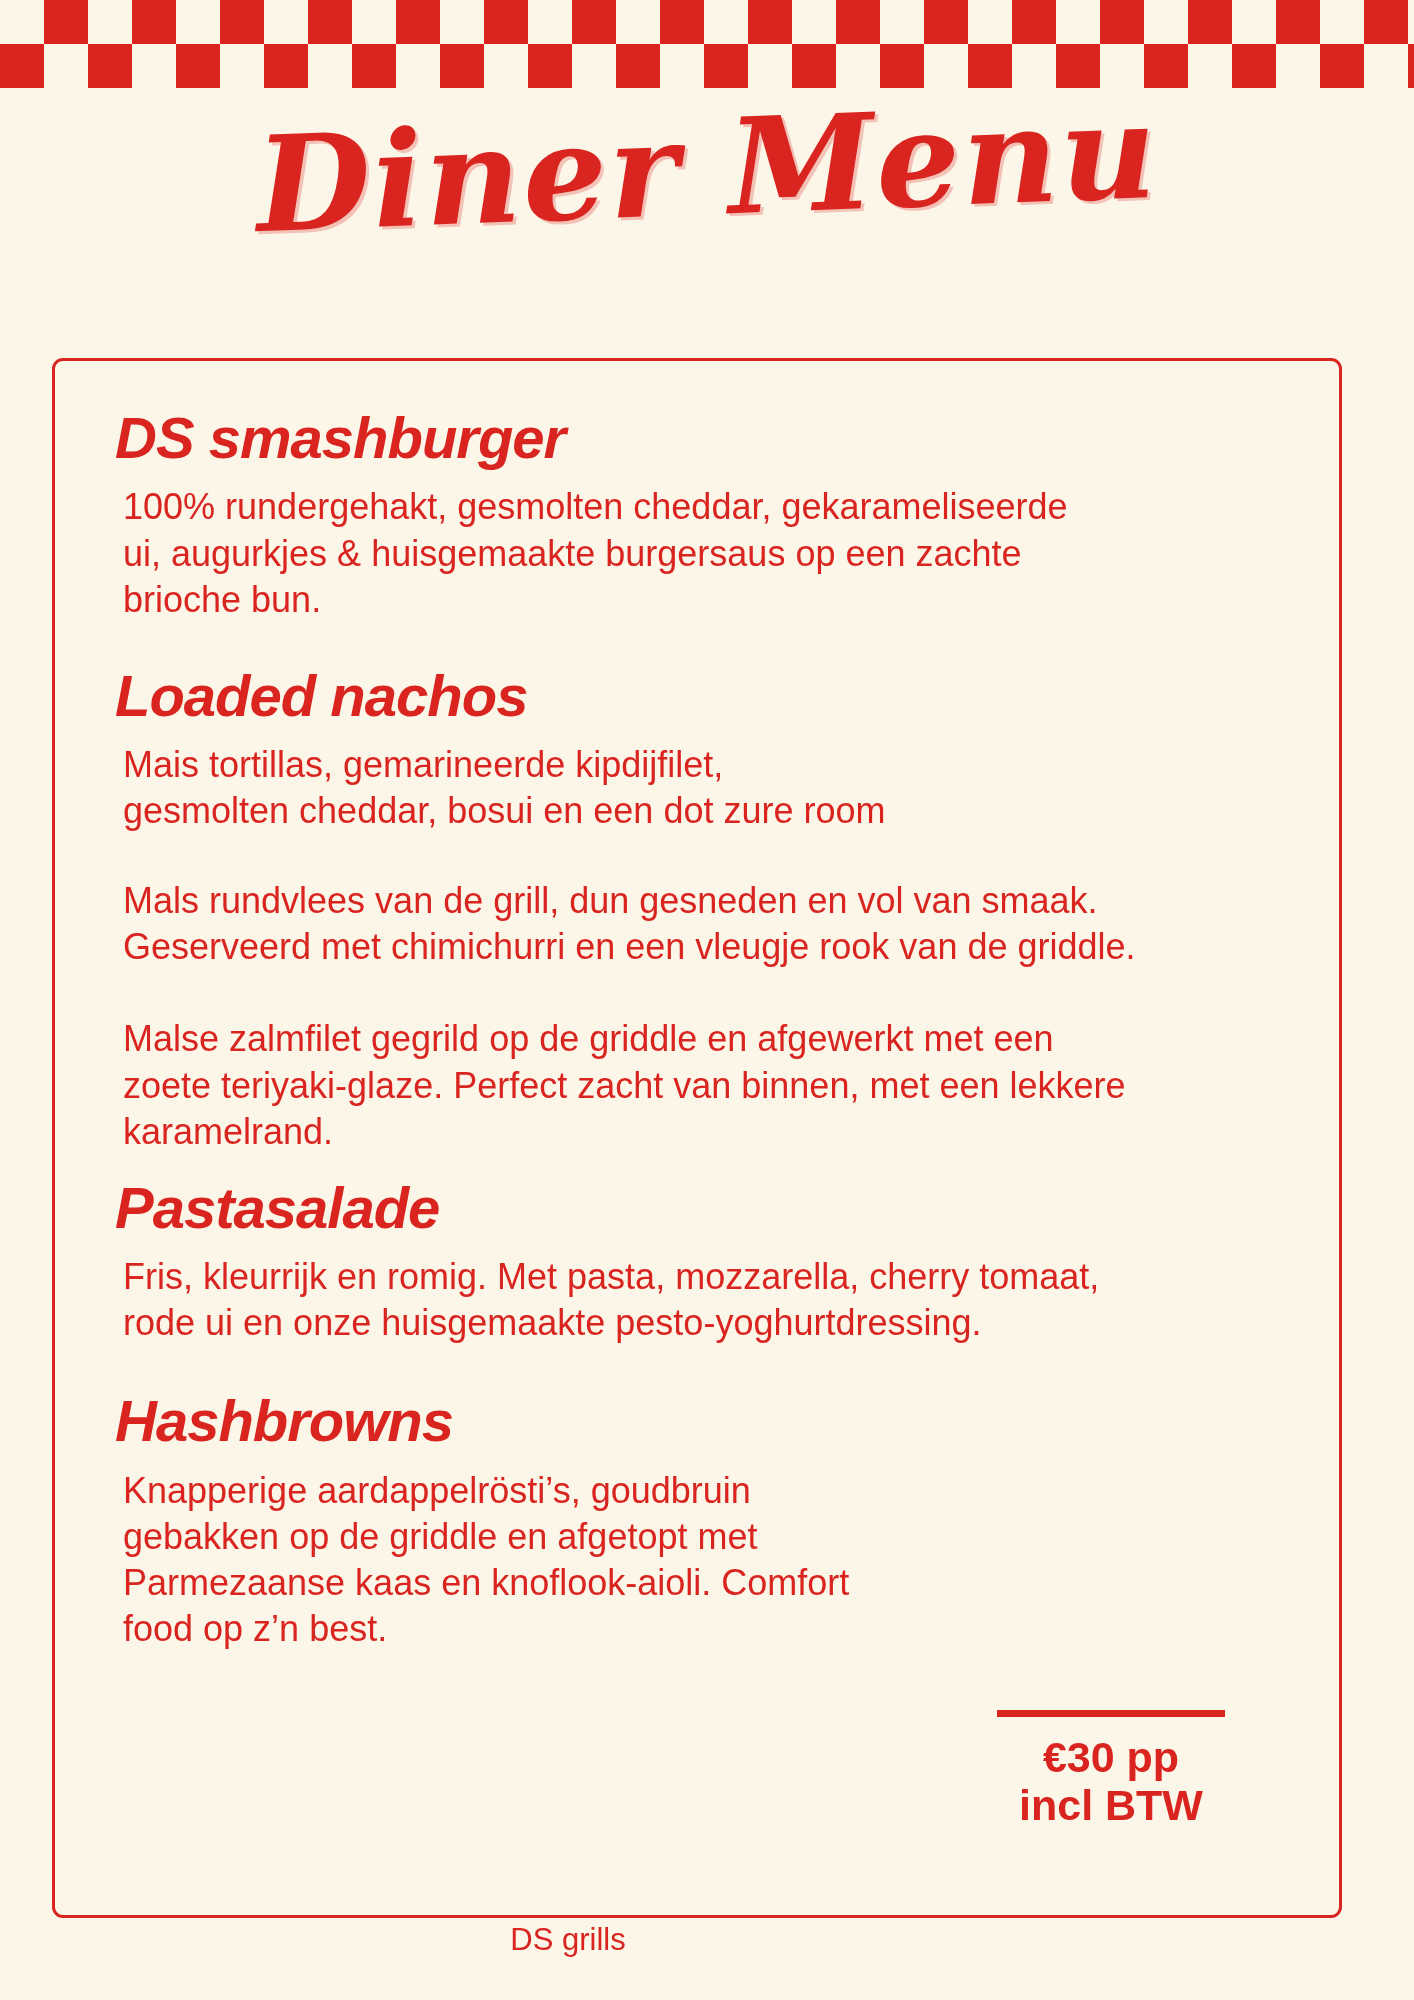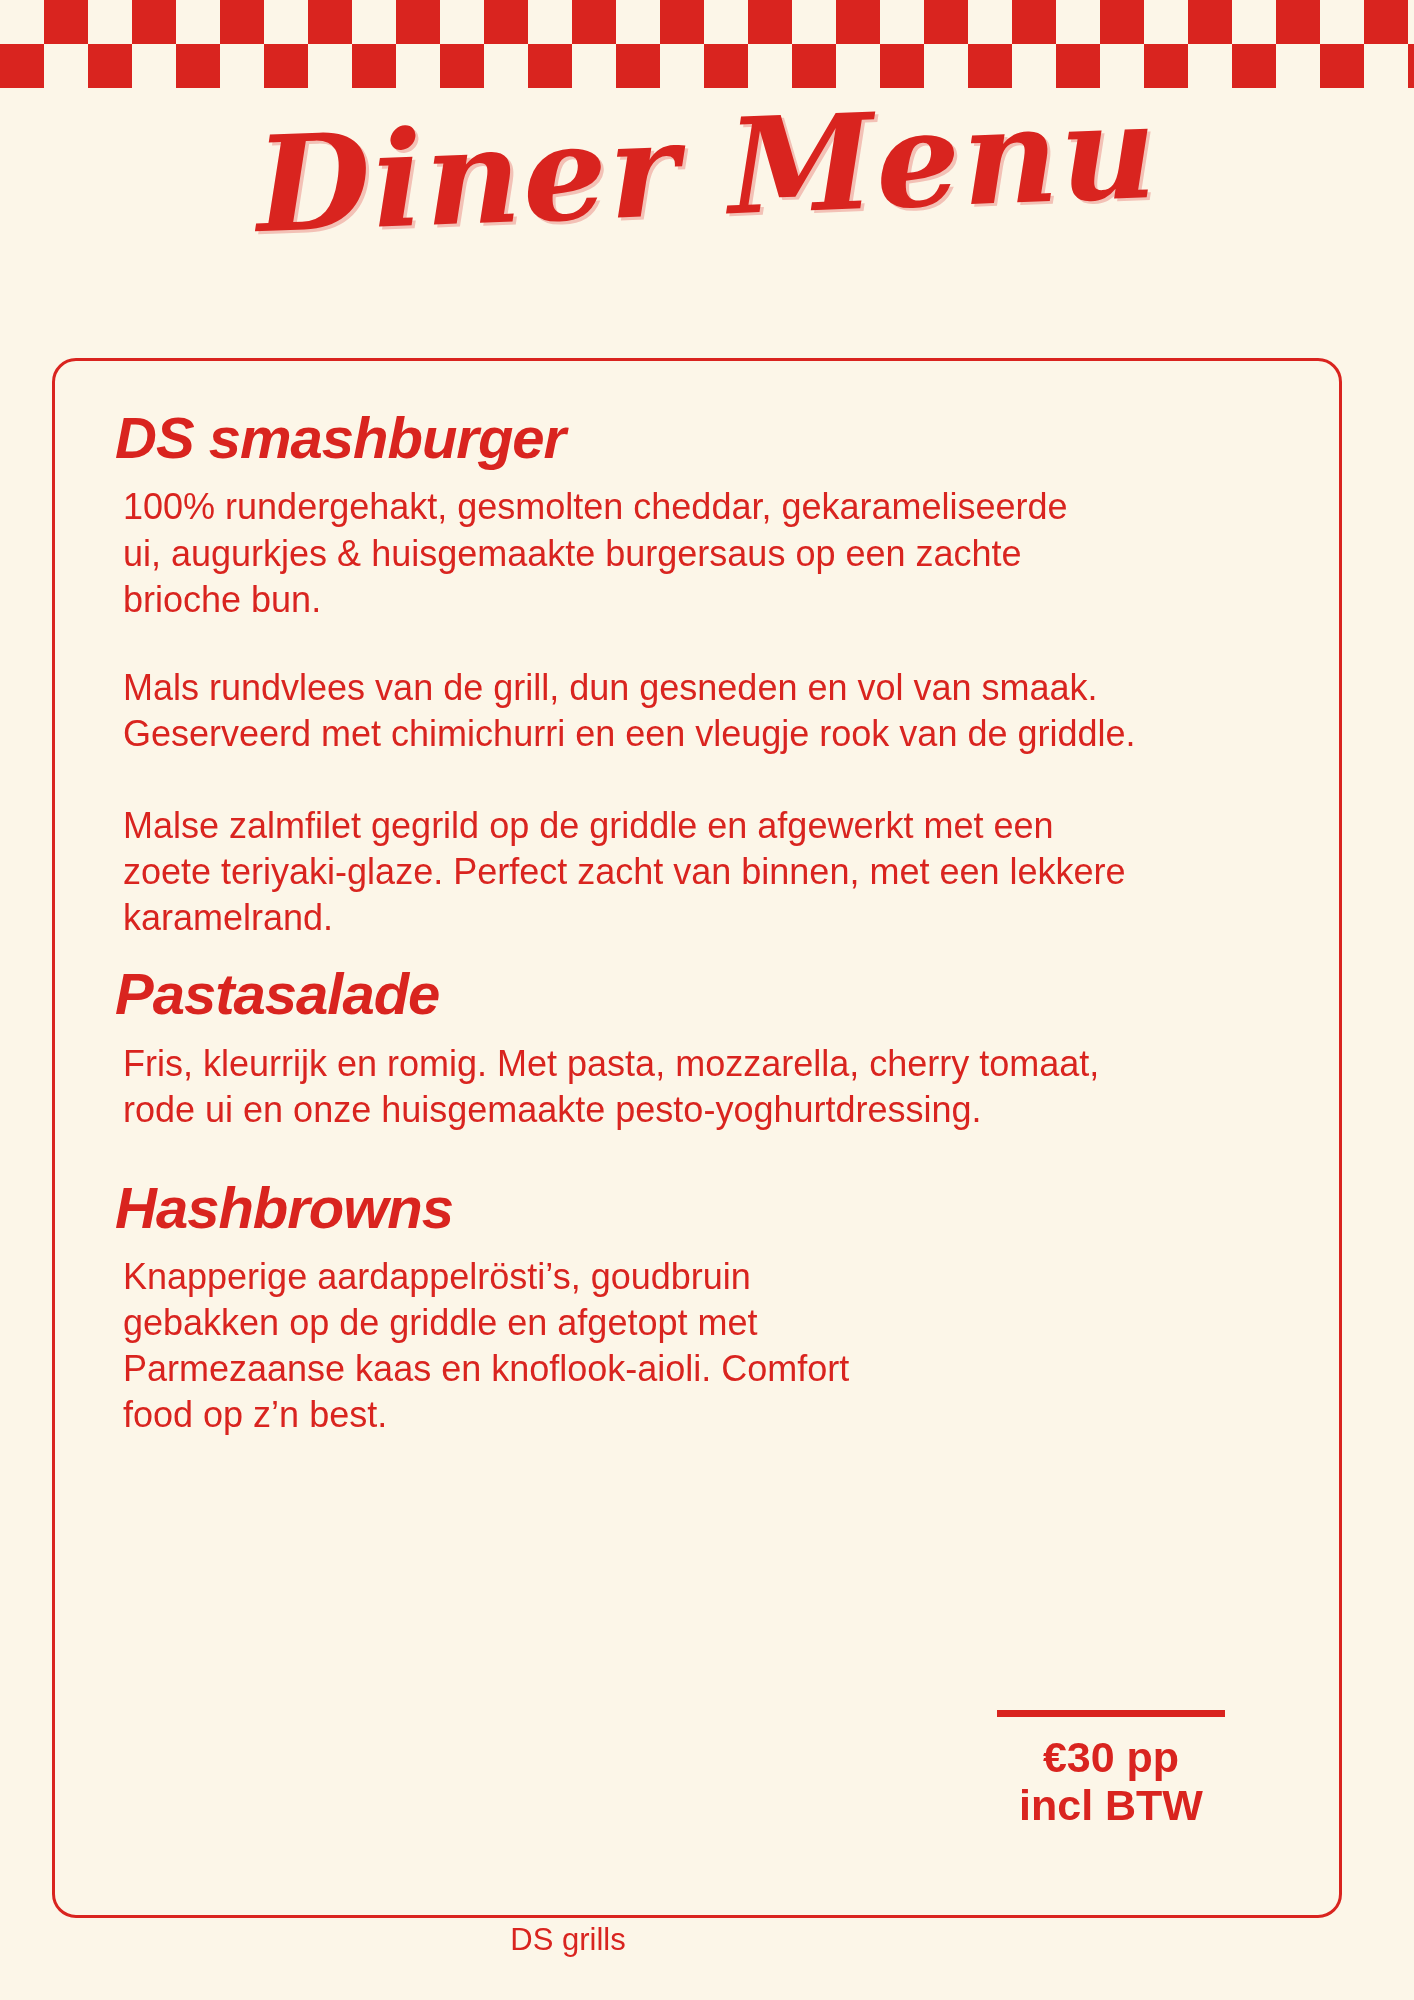--- a/index.html
+++ b/index.html
@@ -52,21 +52,21 @@
   }
 
   
   .card {
     position: absolute;
     top: 358px;
     left: 52px;
     width: 1290px;
     height: 1560px;
     border: 3px solid #d9241f;
-    border-radius: 24px;
+    border-radius: 11px;
     box-sizing: border-box;
     padding: 42px 60px 0 60px;
   }
 
   .item {
     margin-bottom: 26px;
   }
   .item-name {
     color: #d9241f;
     font-size: 58px;
@@ -137,20 +137,25 @@
 
 <div class="card">
 
   <div class="item i0">
     <h2 class="item-name">DS smashburger</h2>
     <p class="item-desc">100% rundergehakt, gesmolten cheddar, gekarameliseerde
 ui, augurkjes &amp; huisgemaakte burgersaus op een zachte
 brioche bun.</p>
   </div>
 
+  <div class="item i1">
+    <h2 class="item-name">Loaded nachos</h2>
+    <p class="item-desc">Mais tortillas, gemarineerde kipdijfilet,
+gesmolten cheddar, bosui en een dot zure room</p>
+  </div>
 
   <div class="item i2">
     <p class="item-desc">Mals rundvlees van de grill, dun gesneden en vol van smaak.
 Geserveerd met chimichurri en een vleugje rook van de griddle.</p>
   </div>
 
   <div class="item i3">
     <p class="item-desc">Malse zalmfilet gegrild op de griddle en afgewerkt met een
 zoete teriyaki-glaze. Perfect zacht van binnen, met een lekkere
 karamelrand.</p>

